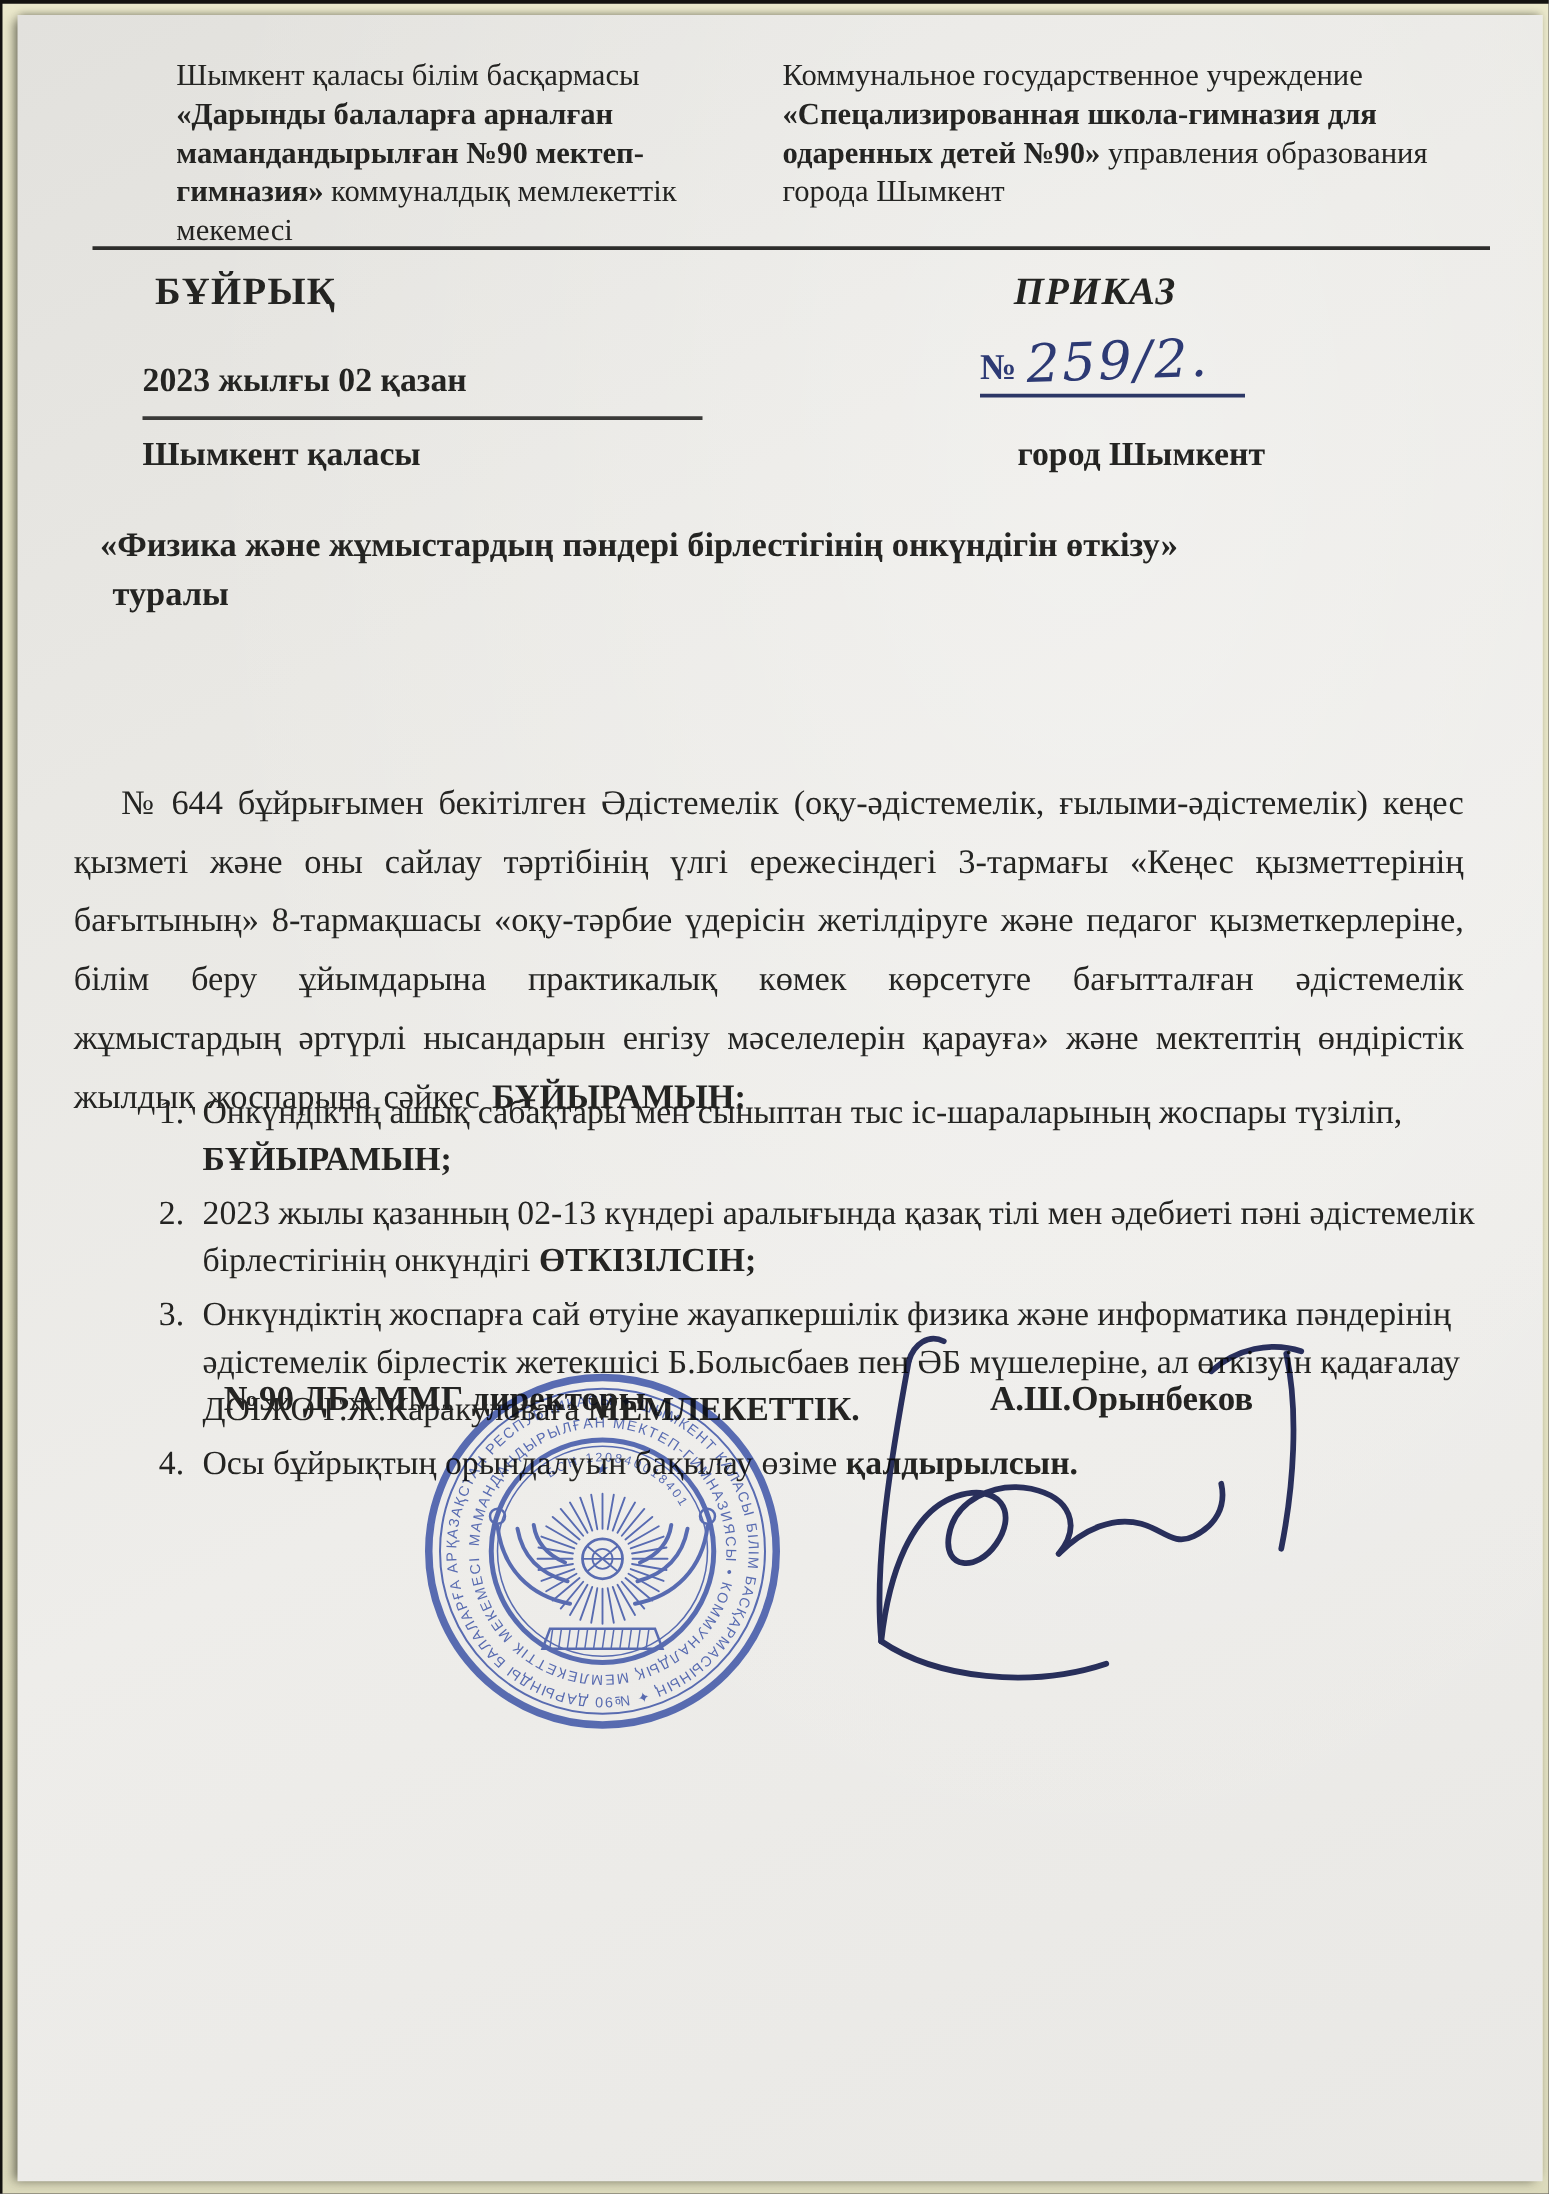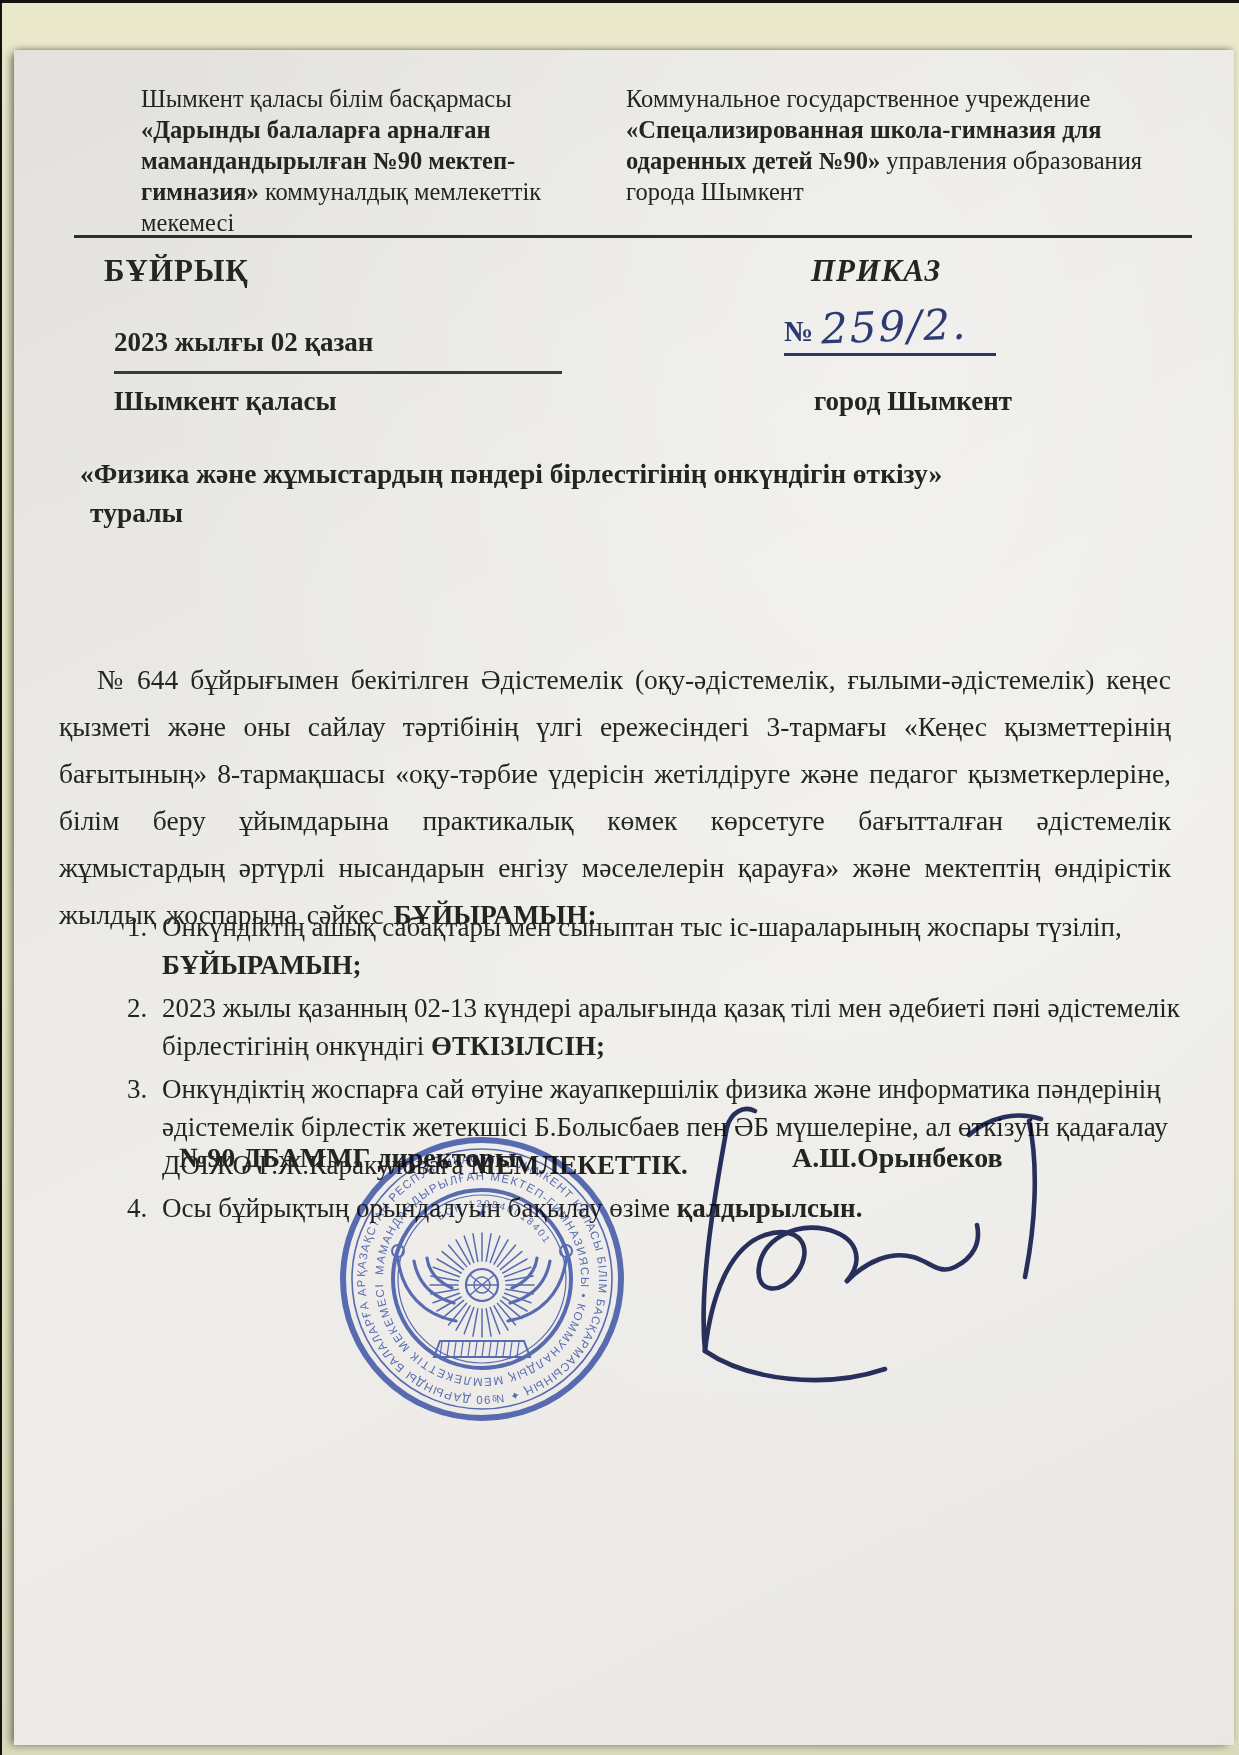--- a/index.html
+++ b/index.html
@@ -12,21 +12,20 @@
     position:absolute;left:2px;top:3px;right:0;bottom:0;
     background:linear-gradient(180deg,#eae8cb 0%,#e8e6c6 55%,#dcdabc 100%);
   }
   .paper{
     position:absolute;left:14px;top:12px;right:5px;bottom:10px;
     background:
       radial-gradient(ellipse at 70% 20%, rgba(255,255,255,.35), rgba(255,255,255,0) 60%),
       linear-gradient(155deg,#e2e1dd 0%,#e9e8e4 28%,#eeedea 58%,#e9e8e5 100%);
     box-shadow:-5px 2px 8px -2px rgba(35,35,25,.55), 0 -3px 6px -2px rgba(35,35,25,.4);
     color:#242422;
-    margin-top:38px;
   }
   .abs{position:absolute;}
   .hdr{font-size:24.5px;line-height:31px;}
   .hdr b{font-weight:700;}
   .rule{background:#2d2d2b;height:3px;}
   .orderword{font-size:31px;font-weight:700;letter-spacing:1px;}
   .bold-line{font-size:27px;font-weight:700;}
   .date-line{font-size:27px;font-weight:700;border-bottom:3px solid #3a3a38;padding-bottom:13px;}
   .no-block{border-bottom:3px solid #2c3766;padding-bottom:2px;display:flex;align-items:baseline;gap:8px;}
   .no-sign{font-size:29px;font-weight:700;color:#2d3a74;}
@@ -52,21 +51,21 @@
 <div class="paper">
 
   <div class="abs hdr" style="left:127px;top:33px;width:478px;">
     <span>Шымкент қаласы білім басқармасы </span><b>«Дарынды балаларға арналған мамандандырылған №90 мектеп-гимназия» </b><span>коммуналдық мемлекеттік мекемесі</span>
   </div>
   <div class="abs hdr" style="left:612px;top:33px;width:548px;">
     <span>Коммунальное государственное учреждение </span><b>«Спецализированная школа-гимназия для одаренных детей №90» </b><span>управления образования города Шымкент</span>
   </div>
   <div class="abs rule" style="left:60px;top:185px;width:1118px;"></div>
 
-  <div class="abs orderword" style="left:90px;top:203px;">БҰЙРЫҚ</div>
+  <div class="abs orderword" style="left:110px;top:203px;">БҰЙРЫҚ</div>
   <div class="abs orderword" style="left:797px;top:203px;font-style:italic;">ПРИКАЗ</div>
 
   <div class="abs date-line" style="left:100px;top:277px;width:448px;">2023 жылғы  02 қазан</div>
   <div class="abs no-block" style="left:770px;top:252px;width:212px;">
     <span class="no-sign">№</span>
     <span class="no-value">259/2.</span>
   </div>
 
   <div class="abs bold-line" style="left:100px;top:336px;">Шымкент қаласы</div>
   <div class="abs bold-line" style="left:800px;top:336px;">город  Шымкент</div>

